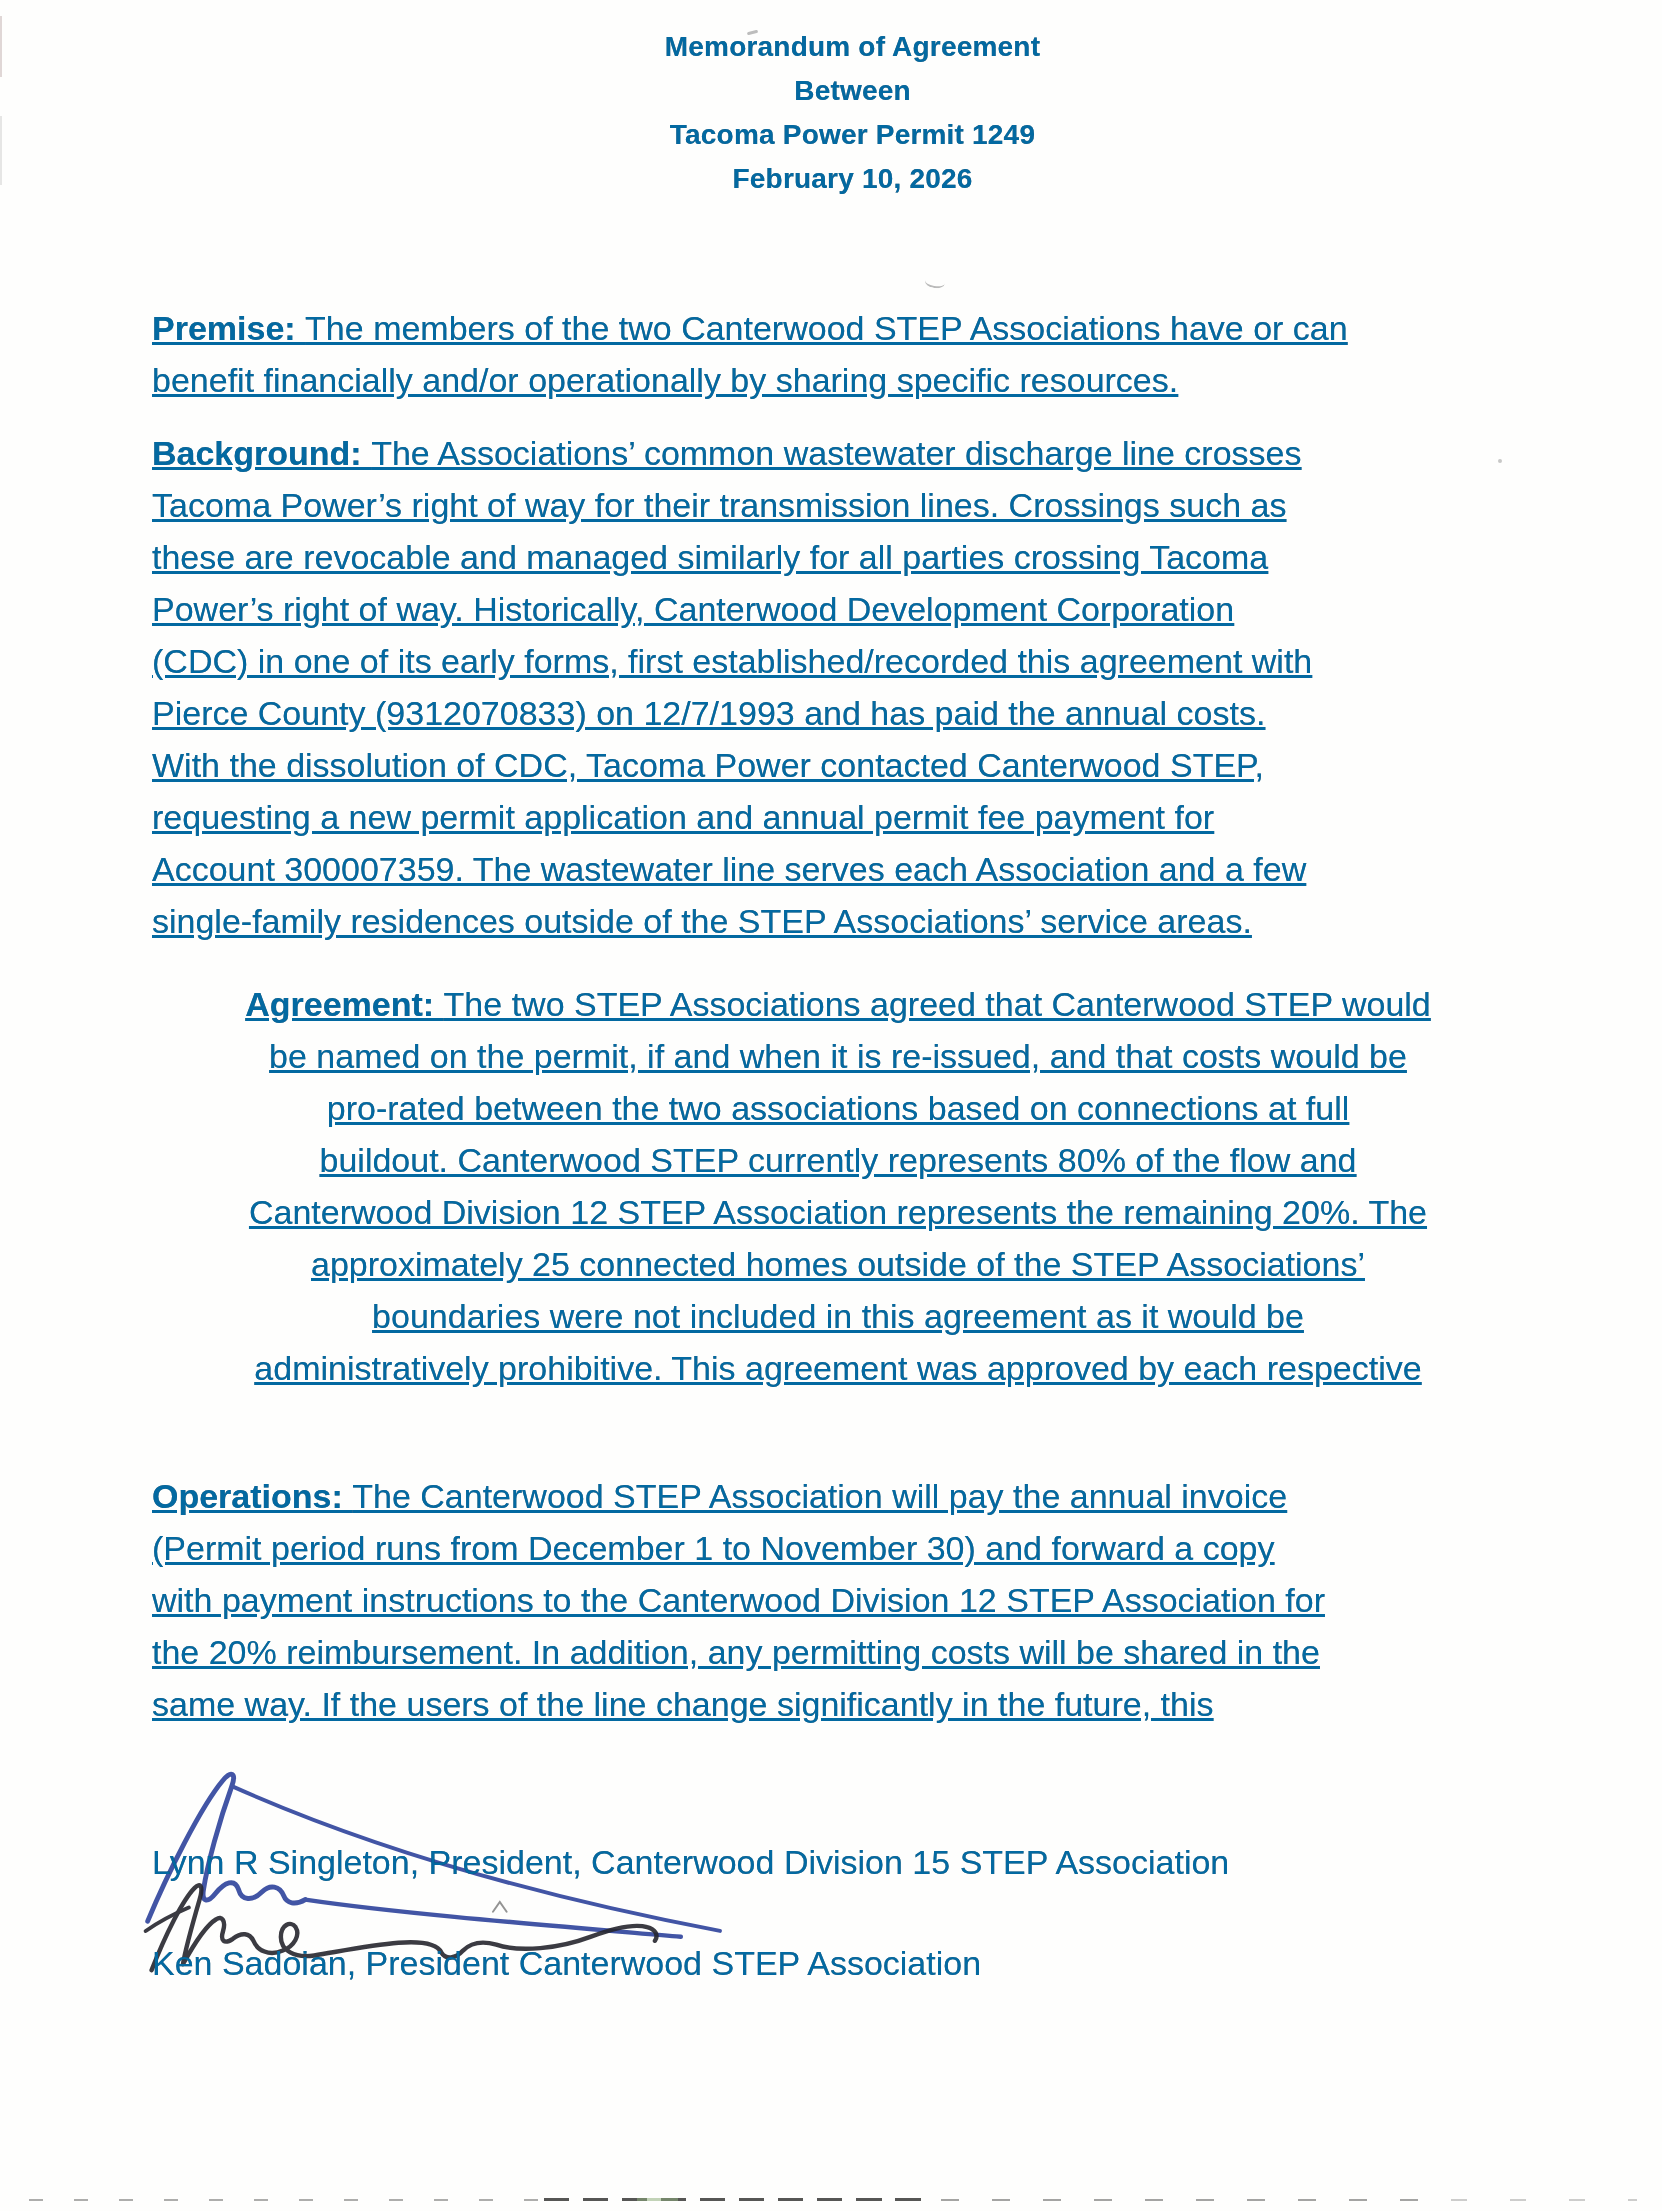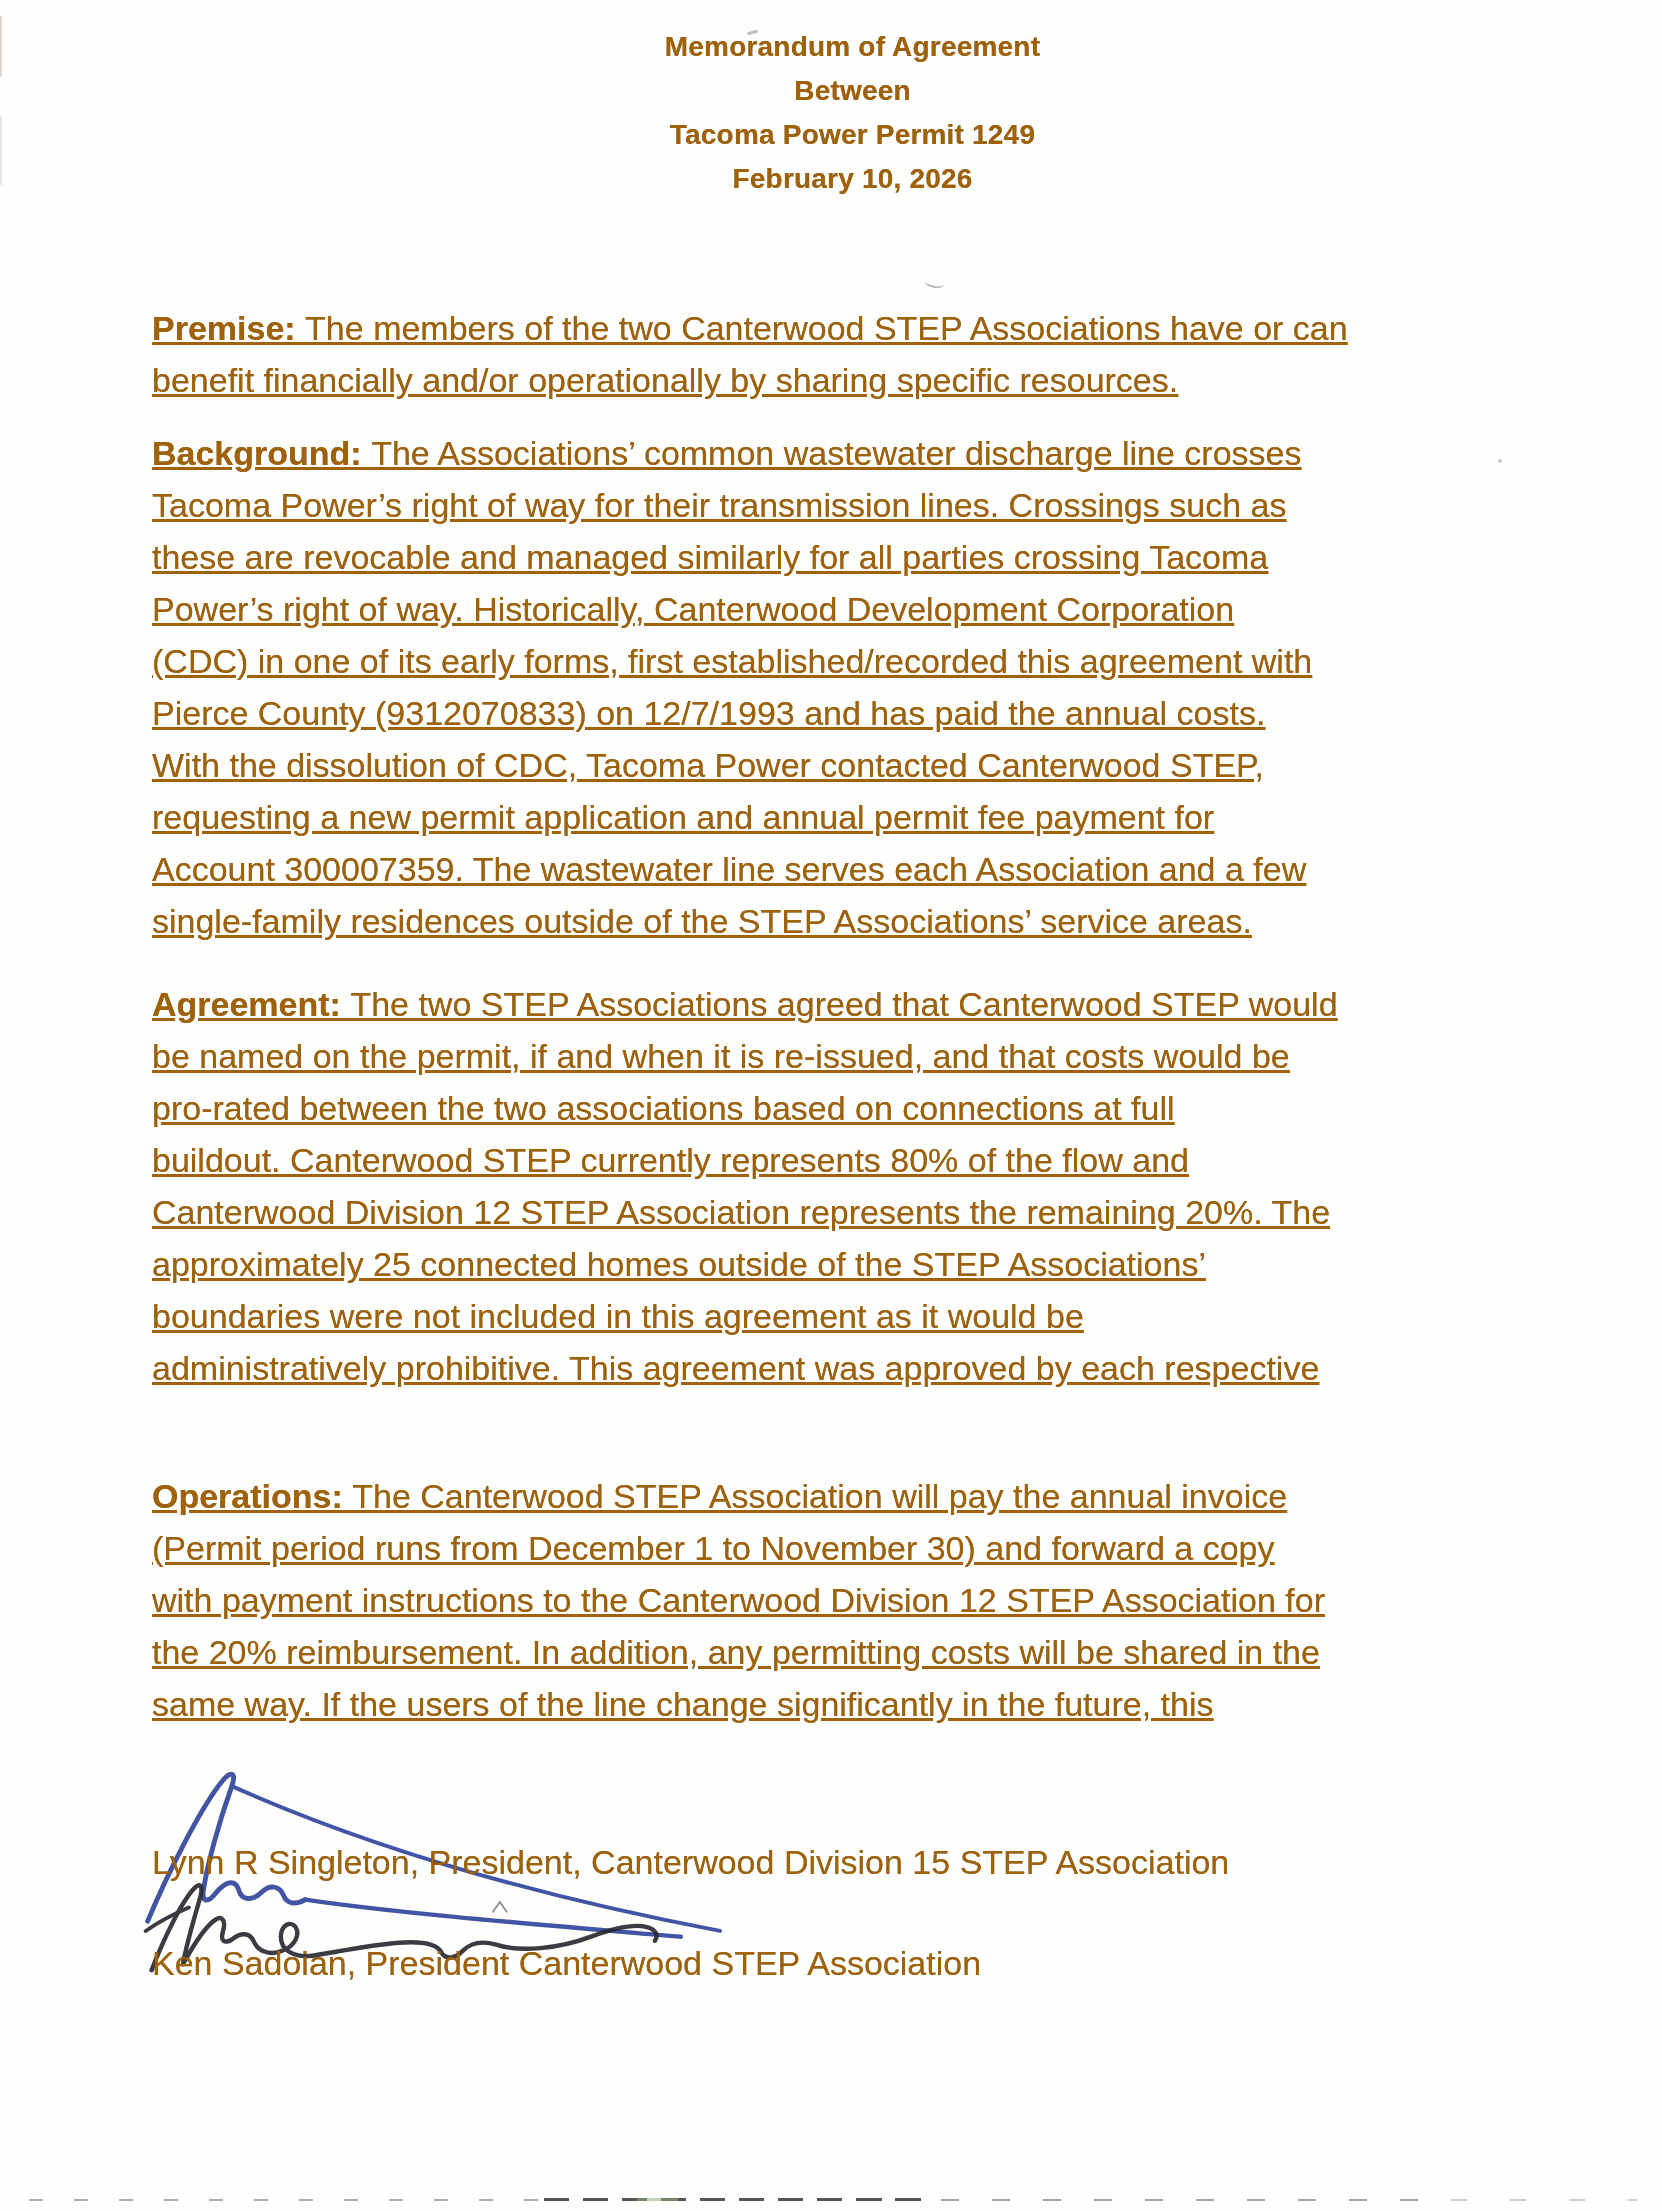--- a/index.html
+++ b/index.html
@@ -2,21 +2,21 @@
 <html><head>
 <meta charset="utf-8">
 <title>Memorandum of Agreement</title>
 <style>
   html,body{margin:0;padding:0;background:#e8e8e8;}
   .page{
     position:relative;
     width:1662px;height:2211px;
     background:#fefefd;
     font-family:"Liberation Sans", sans-serif;
-    color:#a16207;
+    color:#0369a1;
     overflow:hidden;
     text-shadow:0 0 0.5px rgba(23,23,23,0.55);
   }
   .header{
     position:absolute;top:24.5px;left:43px;right:0;
     text-align:center;
     font-weight:700;
     font-size:28px;
     line-height:44px;
     letter-spacing:0.2px;
@@ -25,21 +25,21 @@
   .para{
     position:absolute;left:152px;width:1372px;
     font-size:34px;
     line-height:52px;
     white-space:nowrap;
     text-decoration:underline;
   }
   .label{font-weight:700;}
   #para-premise{top:302px;}
   #para-background{top:427px;}
-  #para-agreement{top:978px;}
+  #para-agreement{top:978px;text-align:center;}
   #para-operations{top:1470px;}
   .caption{
     position:absolute;left:152px;
     font-size:34px;
     white-space:nowrap;
   }
   #caption-lynn{top:1843px;}
   #caption-ken{top:1944px;}
   .sig-svg{position:absolute;}
   #sig-lynn{left:93px;top:1747px;}

